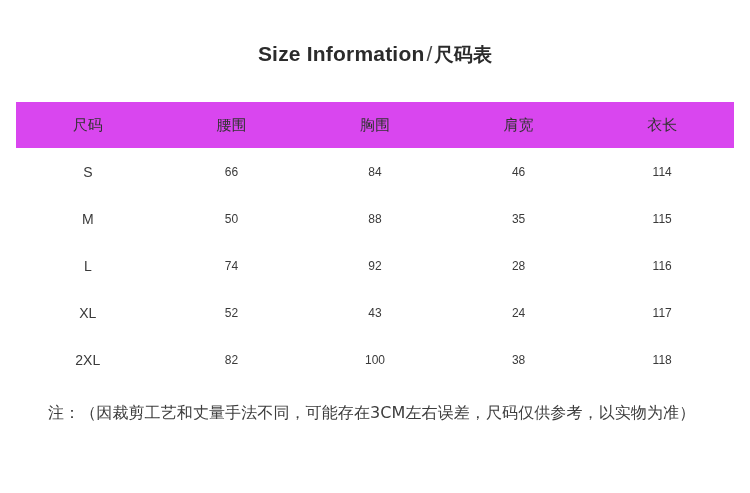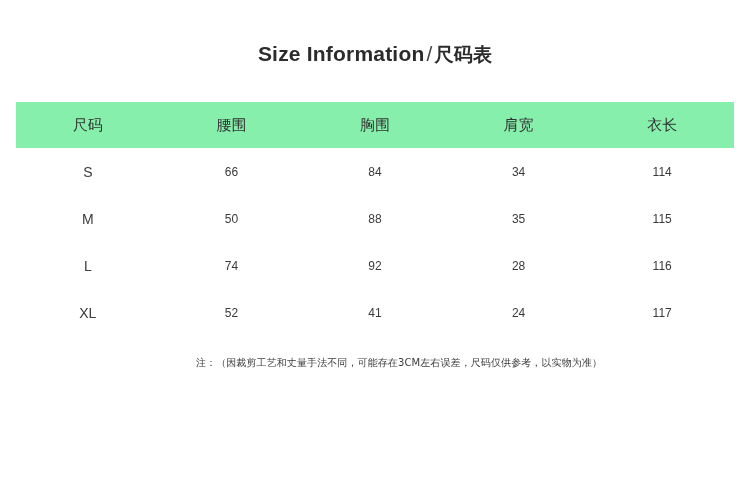--- a/index.html
+++ b/index.html
@@ -42,21 +42,21 @@
   }
   .table-wrap {
     margin: 34px 16px 0 16px;
   }
   table.size-table {
     width: 718px;
     border-collapse: collapse;
     table-layout: fixed;
   }
   table.size-table thead th {
-    background: #86efac;
+    background: #d946ef;
     height: 44px;
     font-size: 15px;
     font-weight: normal;
     color: #333333;
     font-family: "DejaVu Sans", sans-serif;
     text-align: center;
     vertical-align: middle;
   }
   table.size-table tbody td {
     height: 45px;
@@ -65,22 +65,22 @@
     text-align: center;
     vertical-align: middle;
     font-family: "Liberation Sans", sans-serif;
     border: none;
   }
   table.size-table tbody tr td:first-child {
     font-size: 14px;
   }
   .note {
     margin-top: 20px;
-    text-align: center;
-    font-size: 10px;
+    text-align: left;
+    font-size: 16px;
     color: #3d3d3d;
     font-family: "DejaVu Sans", sans-serif;
     letter-spacing: 0.1px;
     margin-left: 48px;
   }
 </style>
 </head>
 <body>
 
 <div class="page">
@@ -98,43 +98,50 @@
           <th>胸围</th>
           <th>肩宽</th>
           <th>衣长</th>
         </tr>
       </thead>
       <tbody>
         <tr>
           <td>S</td>
           <td>66</td>
           <td>84</td>
-          <td>34</td>
+          <td>46</td>
           <td>114</td>
         </tr>
         <tr>
           <td>M</td>
           <td>50</td>
           <td>88</td>
           <td>35</td>
           <td>115</td>
         </tr>
         <tr>
           <td>L</td>
           <td>74</td>
           <td>92</td>
           <td>28</td>
           <td>116</td>
         </tr>
         <tr>
           <td>XL</td>
           <td>52</td>
-          <td>41</td>
+          <td>43</td>
           <td>24</td>
           <td>117</td>
+        </tr>
+        <tr>
+          <td>2XL</td>
+          <td>82</td>
+          <td>100</td>
+          <td>38</td>
+          <td>118</td>
         </tr>
       </tbody>
     </table>
   </div>
 
   <div class="note">注：（因裁剪工艺和丈量手法不同，可能存在3CM左右误差，尺码仅供参考，以实物为准）</div>
 
 </div>
 
 </body></html>

